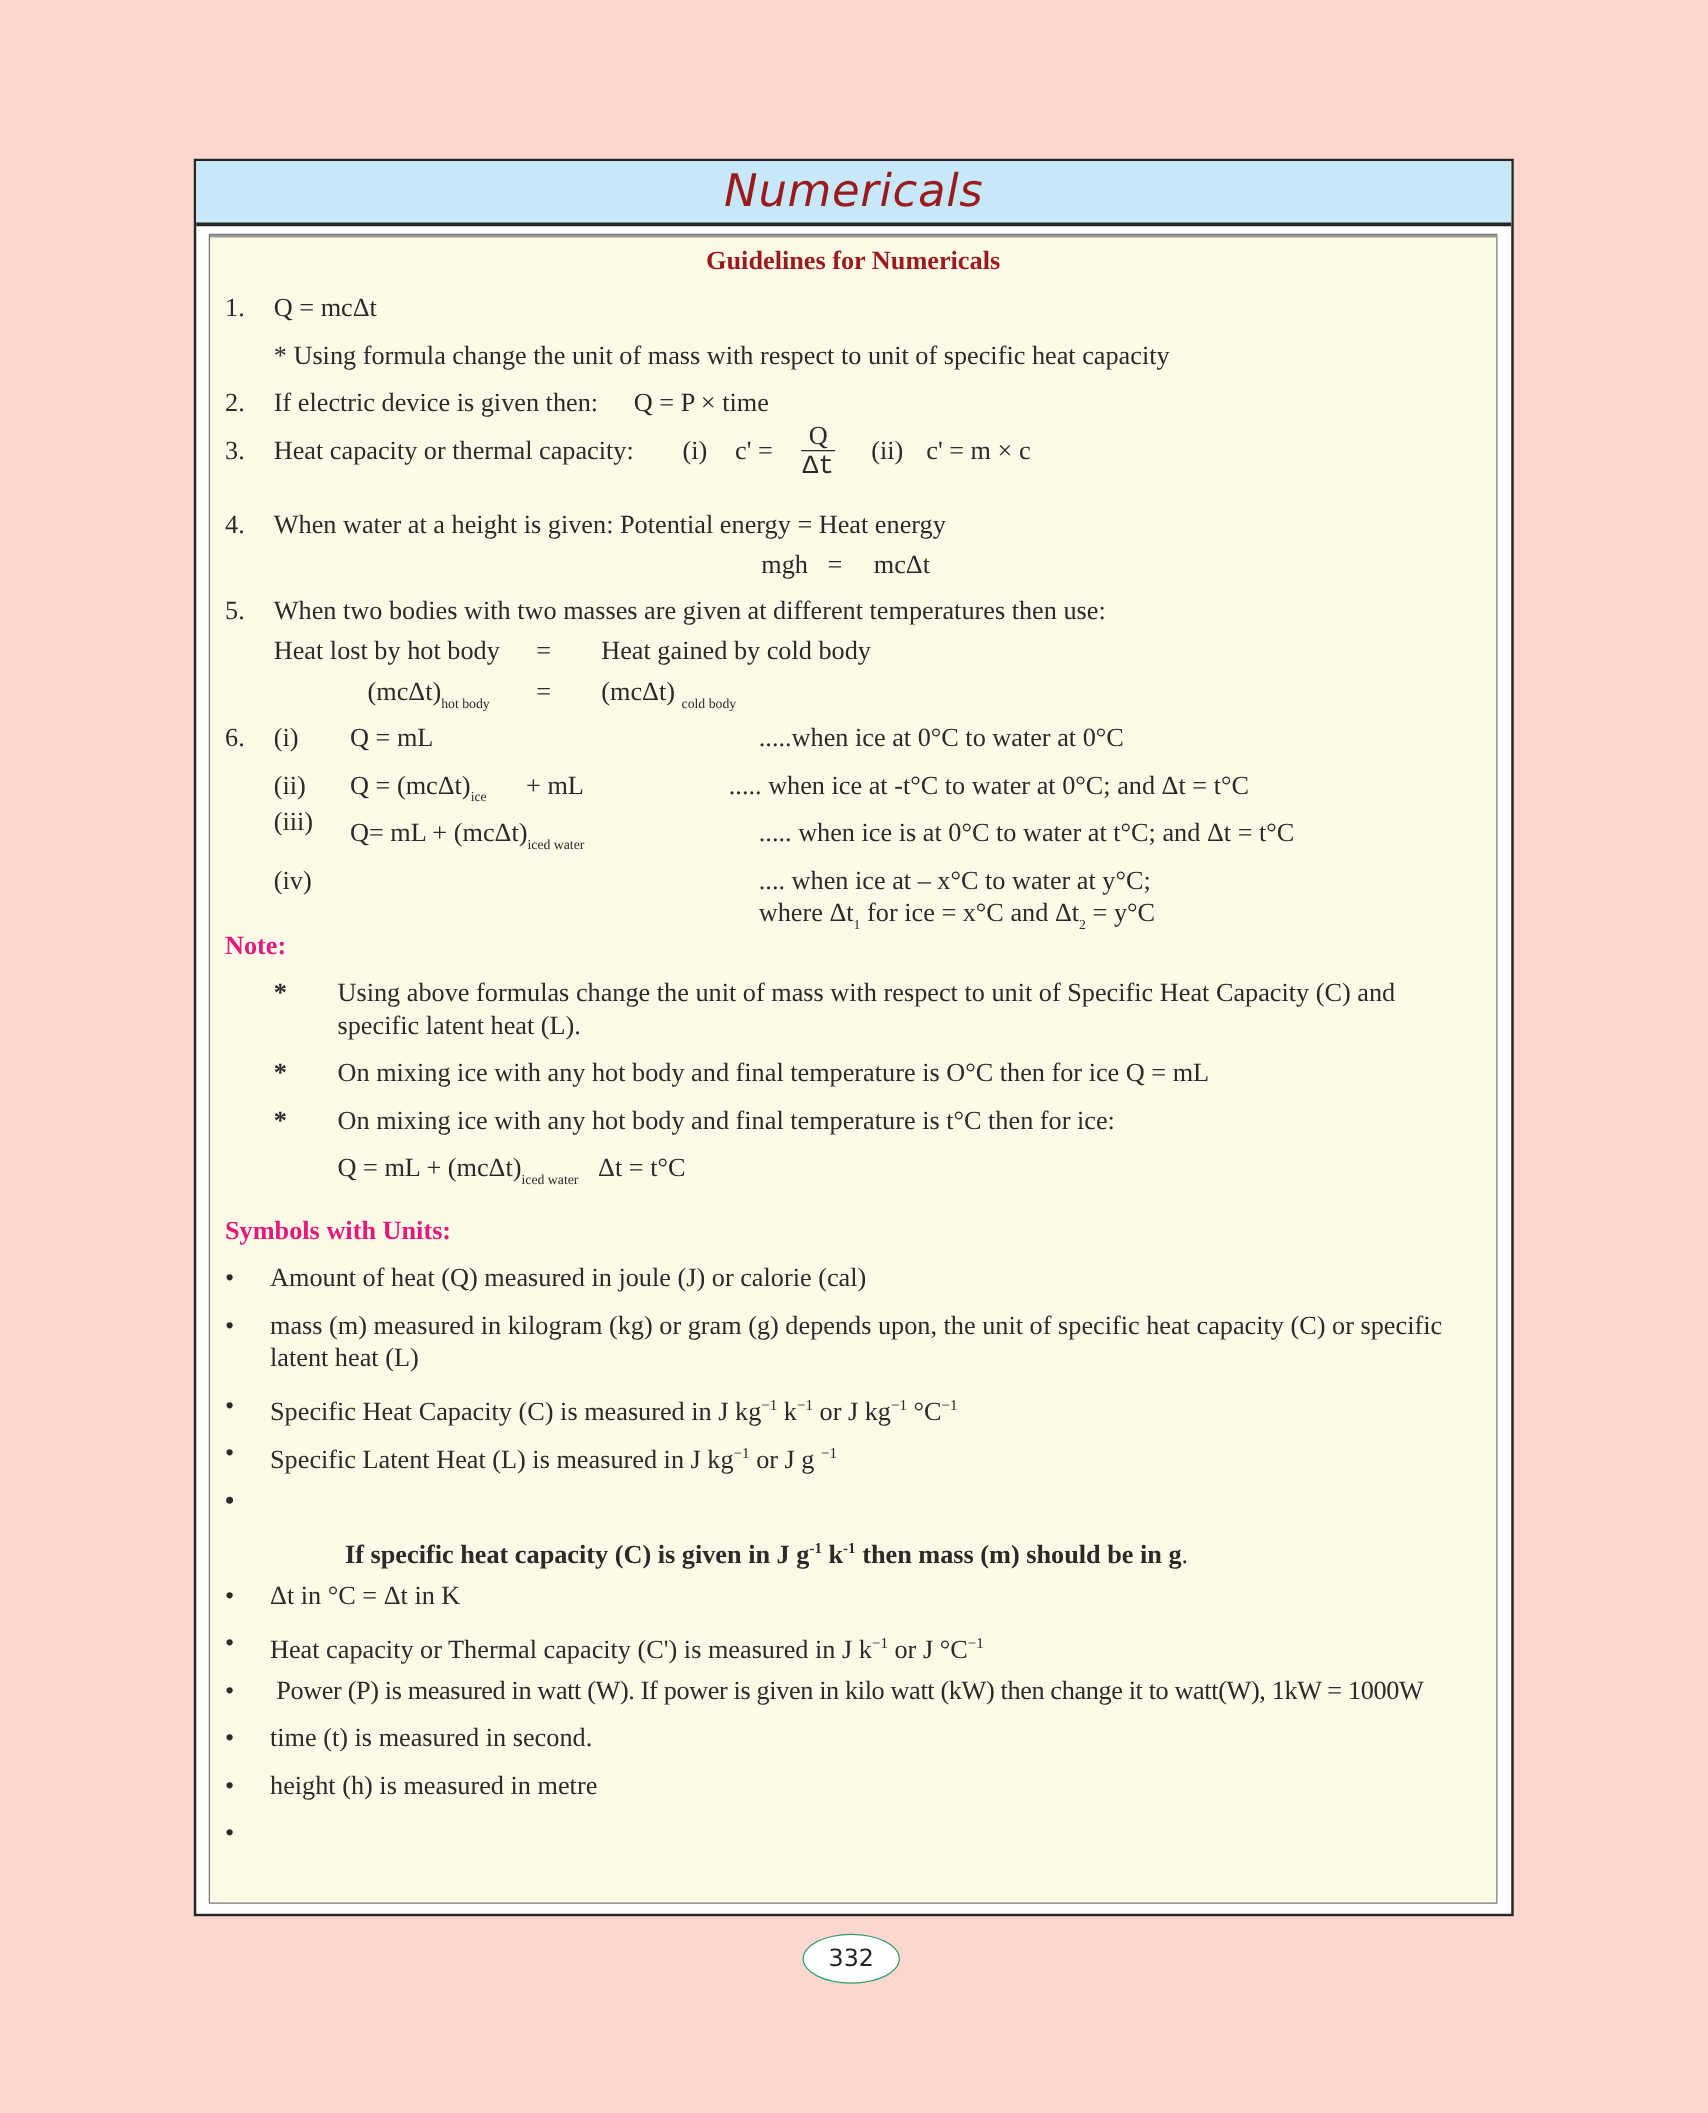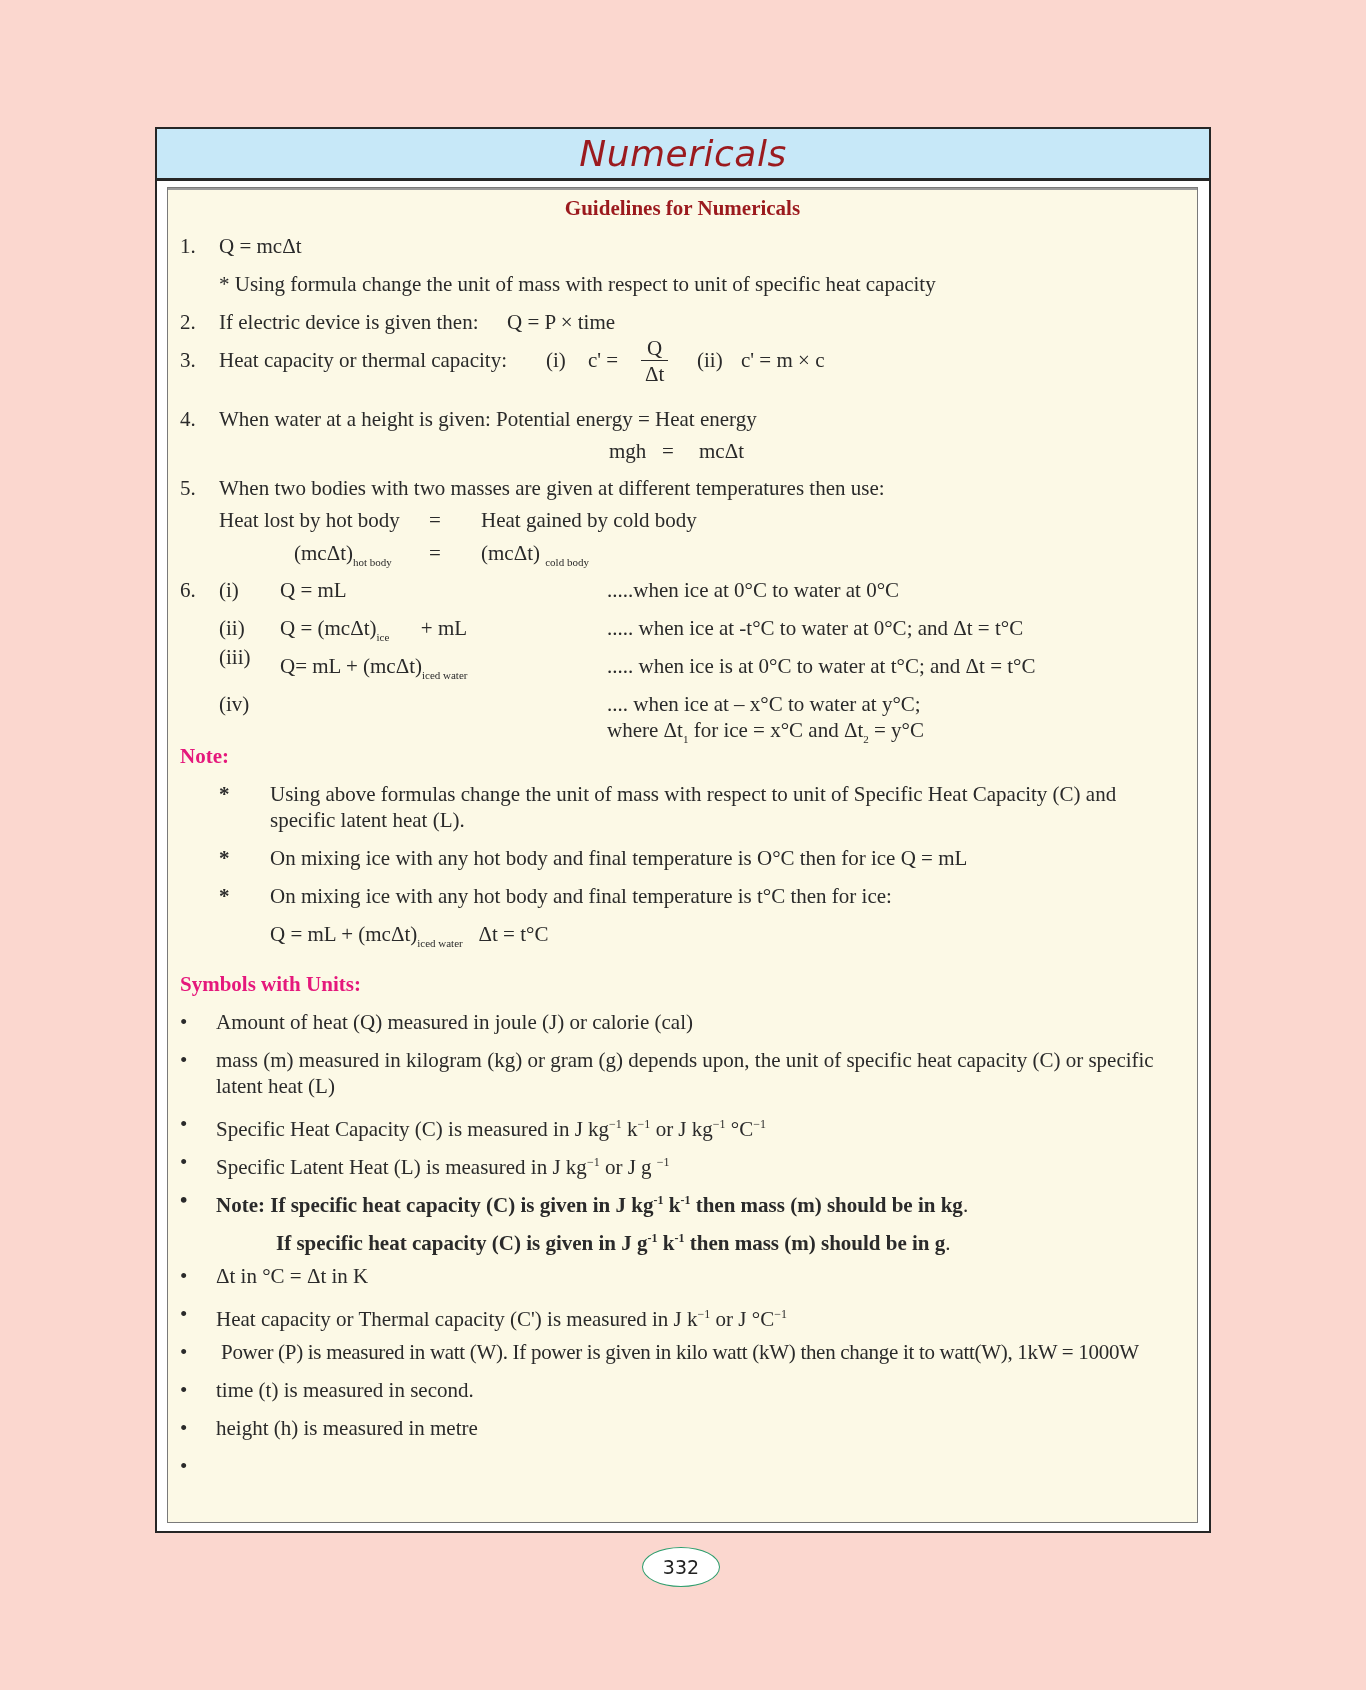--- a/index.html
+++ b/index.html
@@ -29,21 +29,21 @@
   .line {
     position:absolute; font-size:21px; white-space:nowrap; line-height:24px;
   }
   .title2 { font-weight:bold; color:#9b1a1e; font-size:21px; }
   .pink { font-weight:bold; color:#e5187c; font-size:21px; }
   .bold { font-weight:bold; }
   sub { font-size:11px; vertical-align:-6px; }
   sup { font-size:12px; vertical-align:8px; }
   .frac { position:absolute; text-align:center; }
   .frac .num { display:block; border-bottom:1px solid #2a2a2a; padding:0 6px; line-height:24px; }
-  .frac .den { display:block; line-height:26px; }
+  .frac .den { display:block; line-height:26px;font-family:Liberation Mono, monospace; }
   .pagenum {
     position:absolute; left:642px; top:1547px; width:76px; height:38px;
     border:1.5px solid #2f9e6e; border-radius:50%; background:#ffffff;
     text-align:center; line-height:38px;
     font-family:"DejaVu Sans", sans-serif; font-size:19px; color:#222;
   }
 </style>
 </head>
 <body>
 
@@ -91,21 +91,21 @@
     <div class="line" style="left:313px; top:353px;"><span>(mcΔt)</span> <sub>cold body</sub></div>
 
     <div class="line" style="left:12px; top:390px;">6.</div>
 
     <div class="line" style="left:51px; top:390px;">(i)</div>
     <div class="line" style="left:112px; top:390px;">Q = mL</div>
     <div class="line" style="left:439px; top:390px;">.....when ice at 0°C to water at 0°C</div>
 
     <div class="line" style="left:51px; top:428px;">(ii)</div>
     <div class="line" style="left:112px; top:428px;"><span>Q = (mcΔt)</span><sub>ice</sub>&nbsp;&nbsp;&nbsp;&nbsp;&nbsp;&nbsp;<span>+   mL</span></div>
-    <div class="line" style="left:439px; top:428px;">..... when ice at -t°C to water at 0°C; and Δt = t°C</div>
+    <div class="line" style="left:415px; top:428px;">..... when ice at -t°C to water at 0°C; and Δt = t°C</div>
 
     <div class="line" style="left:51px; top:457px;">(iii)</div>
     <div class="line" style="left:112px; top:466px;"><span>Q= mL  +  (mcΔt)</span><sub>iced water</sub></div>
     <div class="line" style="left:439px; top:466px;">..... when ice is at 0°C to water at t°C; and Δt = t°C</div>
 
     <div class="line" style="left:51px; top:504px;">(iv)</div>
     <div class="line" style="left:439px; top:504px;">.... when ice at – x°C to water at y°C;</div>
     <div class="line" style="left:439px; top:530px;"><span>where Δt</span><sub>1</sub><span> for ice = x°C and Δt</span><sub>2</sub><span> = y°C</span></div>
 
     <div class="line pink" style="left:12px; top:556px;">Note:</div>
@@ -127,21 +127,20 @@
     <div class="line" style="left:48px; top:860px;">mass (m) measured in kilogram (kg) or gram (g) depends upon, the unit of specific heat capacity (C) or specific</div>
     <div class="line" style="left:48px; top:886px;">latent heat (L)</div>
 
     <div class="line" style="left:12px; top:924px;">•</div>
     <div class="line" style="left:48px; top:924px;"><span>Specific Heat Capacity (C) is measured in J kg</span><sup>−1</sup><span> k</span><sup>−1</sup><span> or J kg</span><sup>−1</sup><span> °C</span><sup>−1</sup></div>
 
     <div class="line" style="left:12px; top:962px;">•</div>
     <div class="line" style="left:48px; top:962px;"><span>Specific Latent Heat (L) is measured in J kg</span><sup>−1</sup><span> or J g </span><sup>−1</sup></div>
 
     <div class="line bold" style="left:12px; top:1000px;">•</div>
-    <div class="line bold" style="left:48px; top:1000px;"><span>Note: If specific heat capacity (C) is given in J kg</span><sup>-1</sup><span> k</span><sup>-1</sup><span> then mass (m) should be in kg</span><span style="font-weight:normal">.</span></div>
 
     <div class="line bold" style="left:108px; top:1038px;"><span>If specific heat capacity (C) is given in J g</span><sup>-1</sup><span> k</span><sup>-1</sup><span> then mass (m) should be in g</span><span style="font-weight:normal">.</span></div>
 
     <div class="line" style="left:12px; top:1076px;">•</div>
     <div class="line" style="left:48px; top:1076px;">Δt in °C = Δt in K</div>
 
     <div class="line" style="left:12px; top:1114px;">•</div>
     <div class="line" style="left:48px; top:1114px;"><span>Heat capacity or Thermal capacity (C') is measured in J k</span><sup>−1</sup><span> or J °C</span><sup>−1</sup></div>
 
     <div class="line" style="left:12px; top:1152px;">•</div>

